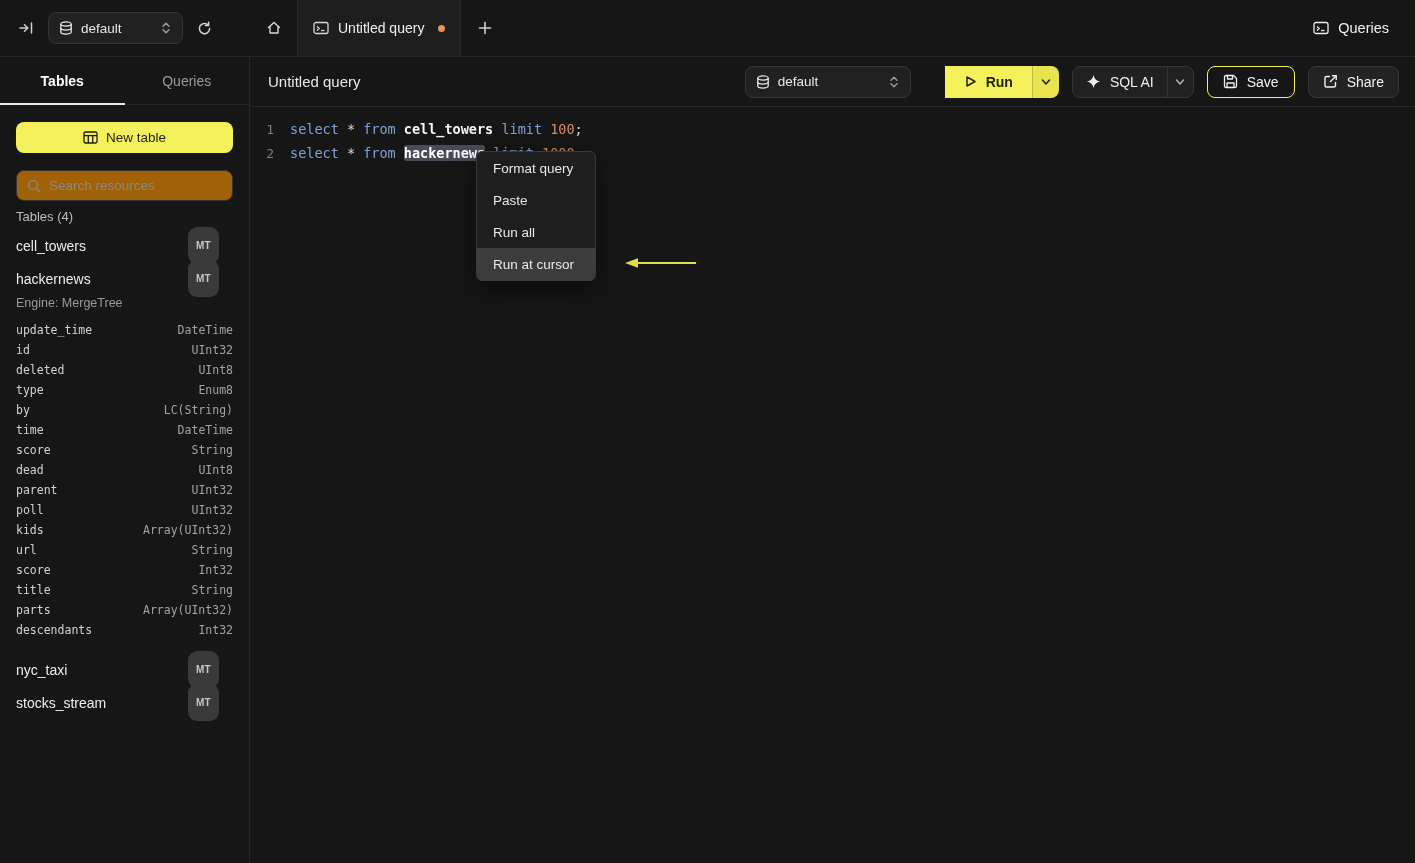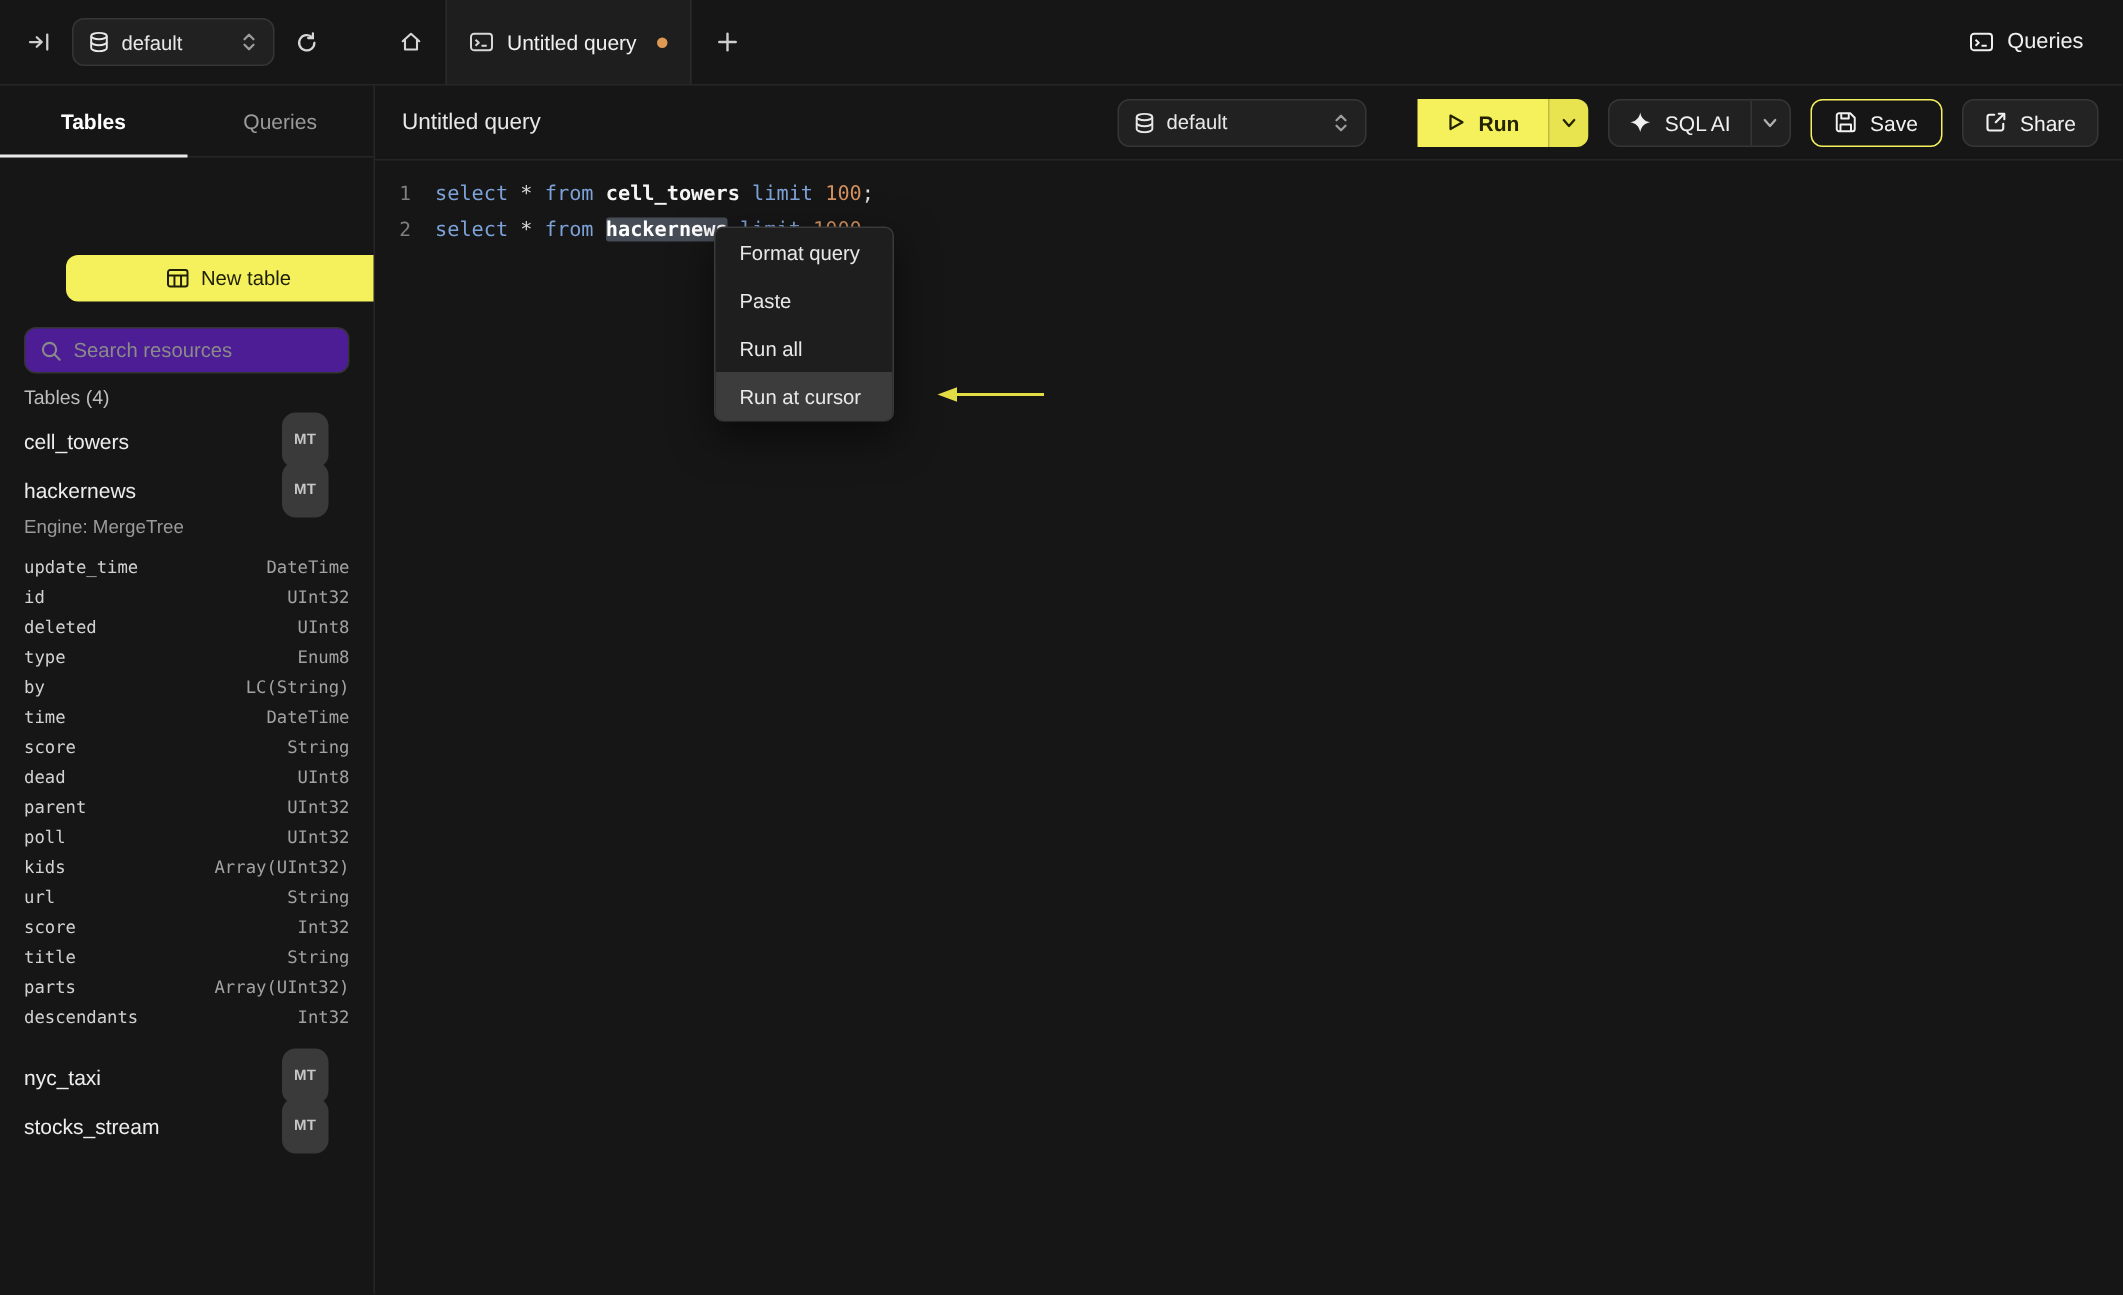--- a/index.html
+++ b/index.html
@@ -37,34 +37,34 @@
   .tab .icon { color:#d8d8d8; }
   .tab .dot { width:7px; height:7px; border-radius:50%; background:var(--dot-orange,#de9a55); margin-left:5px; }
   .newtab-btn { width:48px; display:flex; align-items:center; justify-content:center; color:#cfcfcf; }
   .topbar-right { margin-left:auto; padding-right:26px; }
   .queries-btn { display:flex; align-items:center; gap:9px; color:#f0f0f0; font-size:14.5px; cursor:pointer; }
 
   
   .app { display:flex; height:806px; }
 
   
-  .sidebar { width:250px; flex-shrink:0; border-right:1px solid #262626; display:flex; flex-direction:column;gap:48px; }
+  .sidebar { width:250px; flex-shrink:0; border-right:1px solid #262626; display:flex; flex-direction:column; }
   .side-tabs { height:48px; display:flex; border-bottom:1px solid #262626; flex-shrink:0; }
   .side-tab { flex:1; display:flex; align-items:center; justify-content:center; font-size:14px; color:#9a9a9a; position:relative; cursor:pointer; }
   .side-tab.active { color:#ffffff; font-weight:600; }
   .side-tab.active::after { content:""; position:absolute; left:0; right:0; bottom:-1px; height:2px; background:#e9e9e9; }
   .side-body { padding:17px 16px; overflow:hidden; }
 
   .new-table-btn {
     width:100%; height:31px; background:var(--accent,#f2ef5a); border:none; border-radius:8px;
     display:flex; align-items:center; justify-content:center; gap:8px;
-    color:#1f1f05; font-size:13.5px; font-weight:500;margin-left:28px;
+    color:#1f1f05; font-size:13.5px; font-weight:500;
   }
   .search-box {
-    margin-top:17px; height:31px; background:#4c1d95; border:1px solid #343434; border-radius:8px;
+    margin-top:17px; height:31px; background:#a16207; border:1px solid #343434; border-radius:8px;
     display:flex; align-items:center; gap:8px; padding:0 10px; color:#8a8a8a;
   }
   .search-box input { flex:1; min-width:0; background:transparent; border:none; outline:none; color:#e0e0e0; font-size:13.5px; font-family:inherit; }
   .search-box input::placeholder { color:#8a8a8a; }
 
   .section-title { margin-top:8px; margin-bottom:5px; font-size:13px; color:#bdbdbd; }
   .tbl-row { height:33px; display:flex; align-items:center; justify-content:space-between; font-size:14px; color:#ededed; font-weight:500; cursor:pointer; }
   .badge {
     background:#3a3a3a; color:#c6c6c6; font-size:10px; font-weight:600; letter-spacing:.3px;
     padding:13px 8px; border-radius:9px; margin-right:14px;

